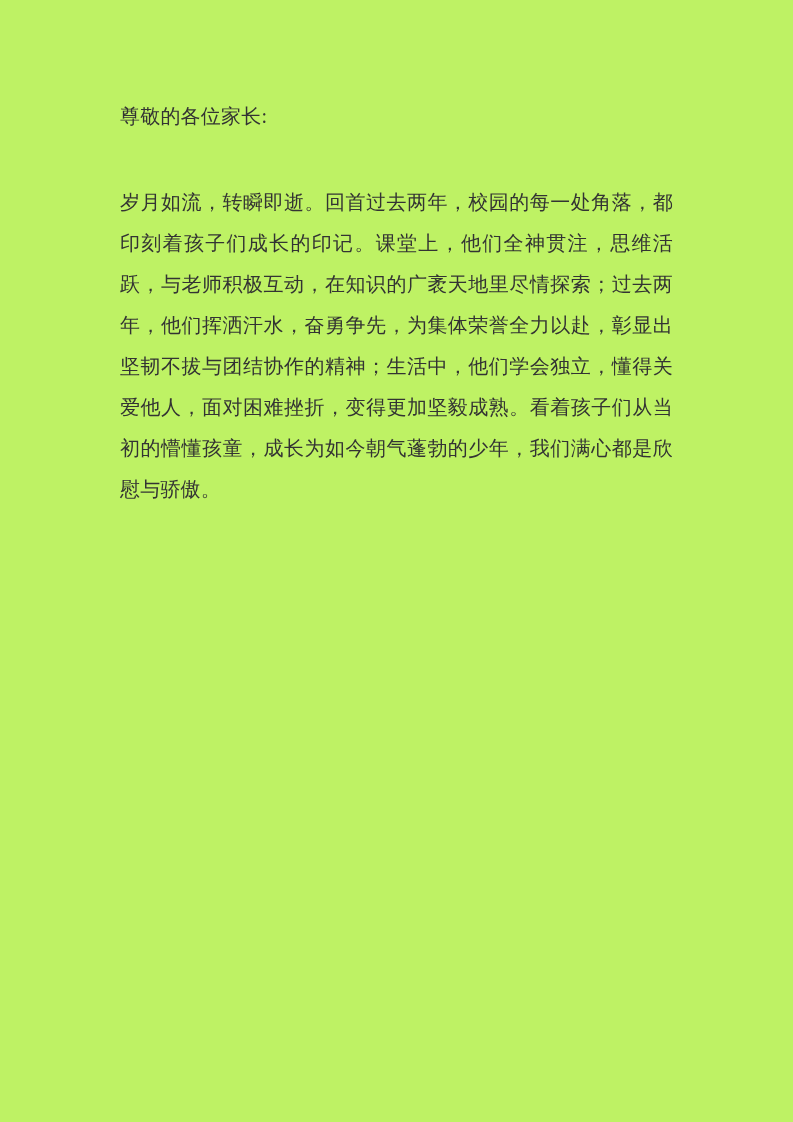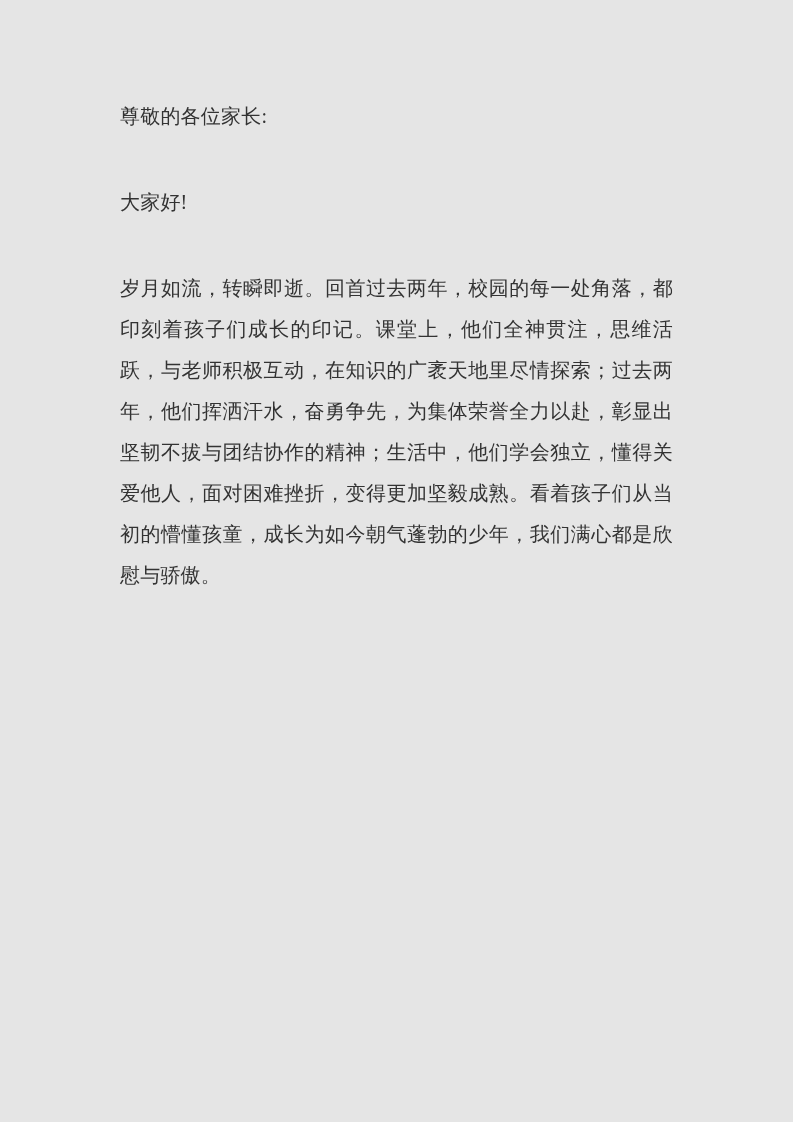--- a/index.html
+++ b/index.html
@@ -6,21 +6,21 @@
     margin: 0;
     padding: 0;
     background: #ffffff;
   }
   .page {
     position: relative;
     box-sizing: border-box;
     width: 793px;
     height: 1122px;
     margin: 0 auto;
-    background: #e5e5e5;
+    background: #bef264;
     padding: 96px 120px 40px 120px;
     overflow: hidden;
   }
   .page p {
     margin: 0 0 45px 0;
     padding: 0;
     font-family: "Liberation Serif", "DejaVu Serif", serif;
     font-size: 20px;
     line-height: 41px;
     letter-spacing: 0.2px;
@@ -32,15 +32,14 @@
   }
   .page p:last-child {
     margin-bottom: 0;
   }
 </style>
 </head>
 <body>
 
 <div class="page">
   <p>尊敬的各位家长:</p>
-  <p>大家好!</p>
   <p>岁月如流，转瞬即逝。回首过去两年，校园的每一处角落，都印刻着孩子们成长的印记。课堂上，他们全神贯注，思维活跃，与老师积极互动，在知识的广袤天地里尽情探索；过去两年，他们挥洒汗水，奋勇争先，为集体荣誉全力以赴，彰显出坚韧不拔与团结协作的精神；生活中，他们学会独立，懂得关爱他人，面对困难挫折，变得更加坚毅成熟。看着孩子们从当初的懵懂孩童，成长为如今朝气蓬勃的少年，我们满心都是欣慰与骄傲。</p>
 </div>
 
 </body></html>

